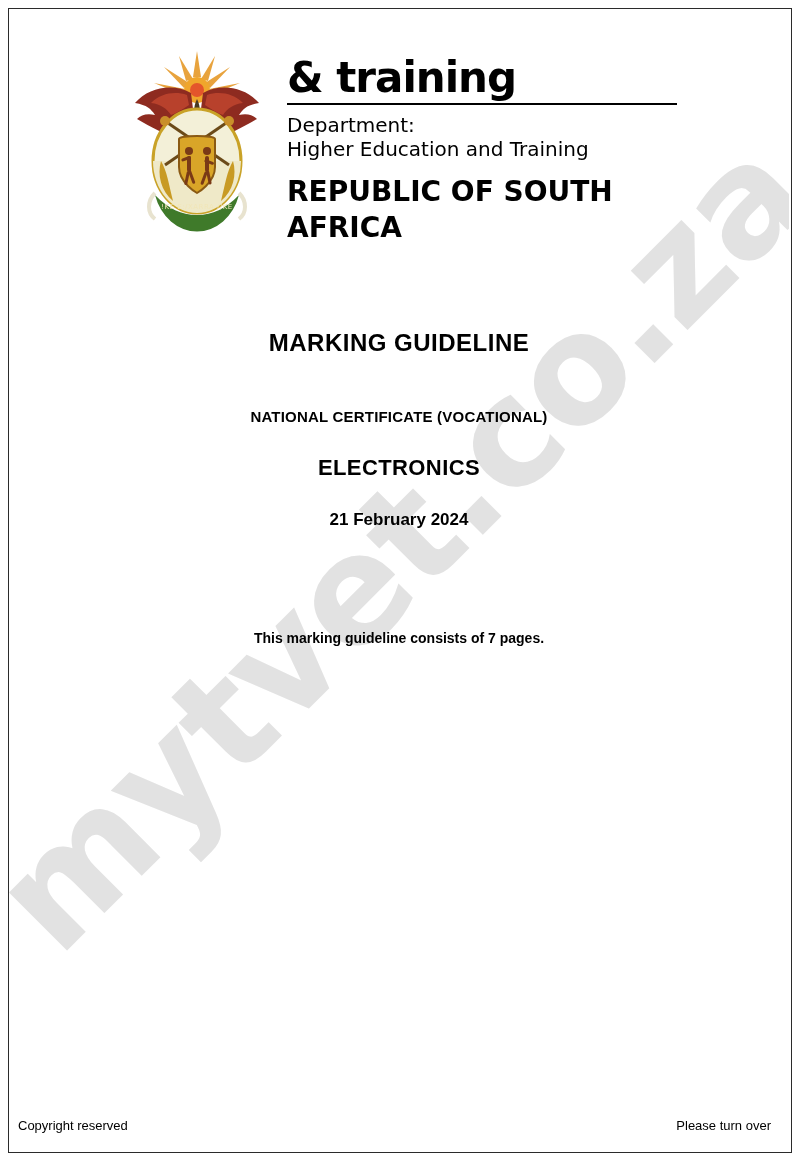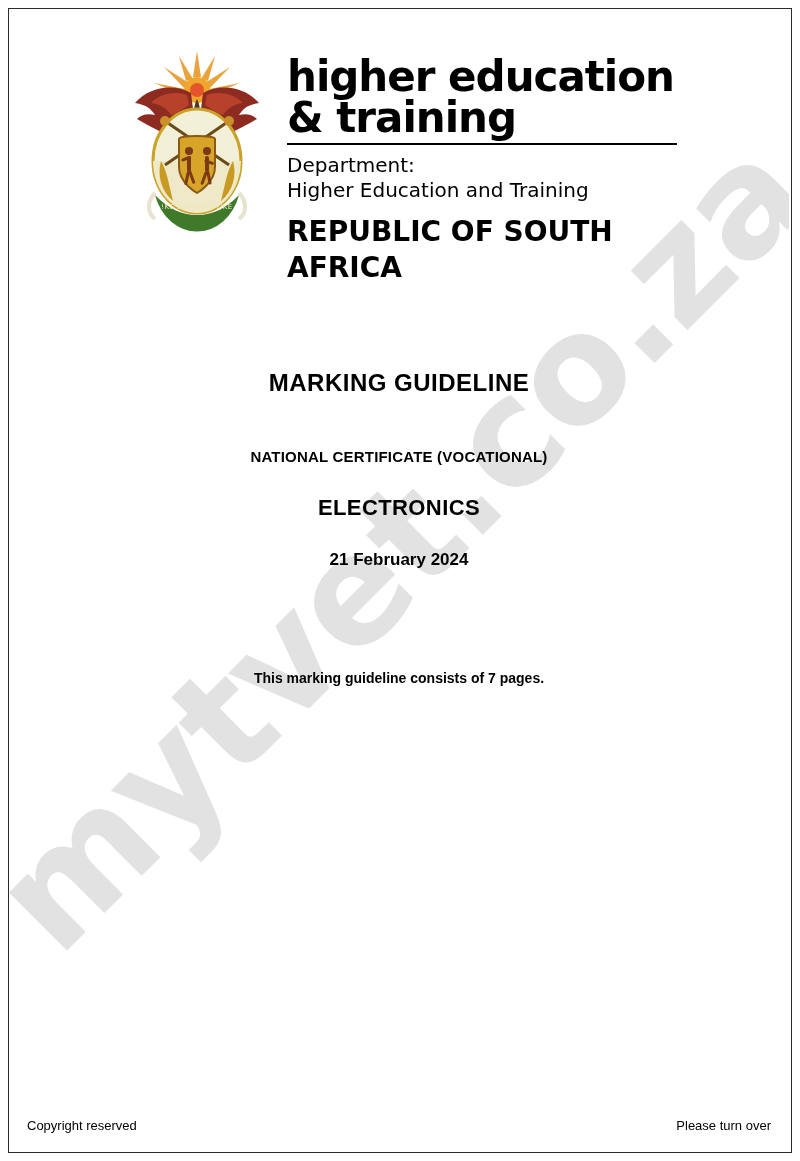--- a/index.html
+++ b/index.html
@@ -161,21 +161,21 @@
   }
   .pages-note {
     font-size: 14px;
     font-weight: bold;
     margin-top: 100px;
   }
 
   
   .footer {
     position: absolute;
-    left: 18px;
+    left: 9px;
     right: 18px;
     bottom: 17px;
     display: flex;
     justify-content: space-between;
     font-size: 13px;
     z-index: 10;
   }
 </style>
 </head>
 <body>
@@ -244,21 +244,20 @@
 
           <path d="M34 152 a44 52 0 0 0 84 0 C104 166 92 172 76 172 C60 172 48 166 34 152 Z" fill="#3f7a2a"></path>
           <text x="76" y="166" font-size="7" font-family="DejaVu Sans, sans-serif" fill="#f1e6b8" text-anchor="middle" letter-spacing="0.5">!KE E:/XARRA //KE</text>
 
           <path d="M34 150 C26 158 26 170 34 176" stroke="#e8e3cf" stroke-width="4" fill="none"></path>
           <path d="M118 150 C126 158 126 170 118 176" stroke="#e8e3cf" stroke-width="4" fill="none"></path>
         </svg>
       </div>
 
       <div class="dept-block">
-        <div class="dept-line1">higher education</div>
         <div class="dept-line2">&amp; training</div>
         <div class="dept-rule"></div>
         <div class="dept-sub1">Department:</div>
         <div class="dept-sub2">Higher Education and Training</div>
         <div class="dept-sub3">REPUBLIC OF SOUTH AFRICA</div>
       </div>
 
     </div>
 
     <div class="titles">

